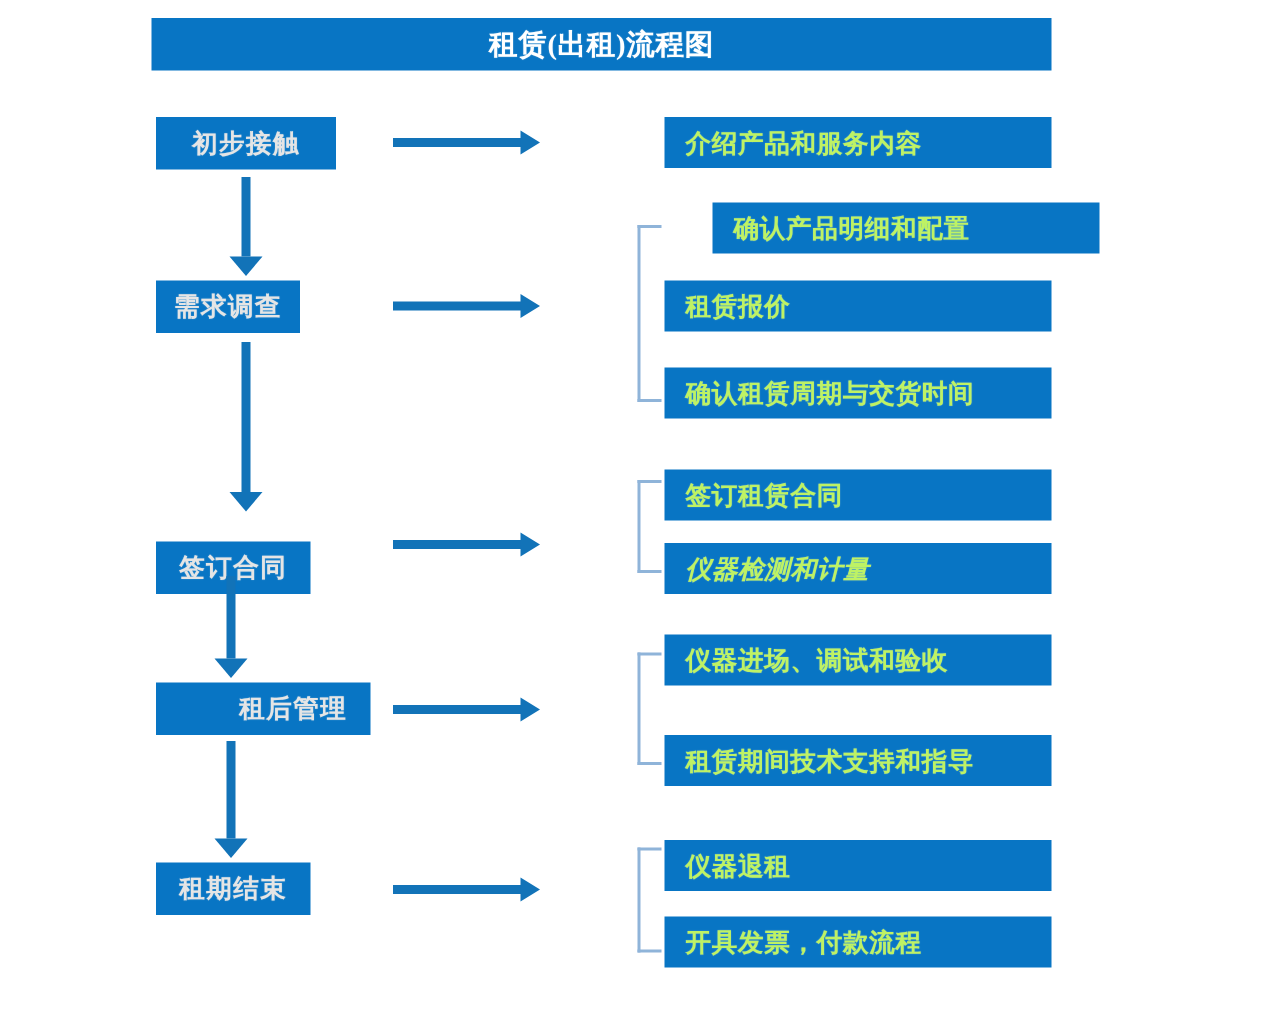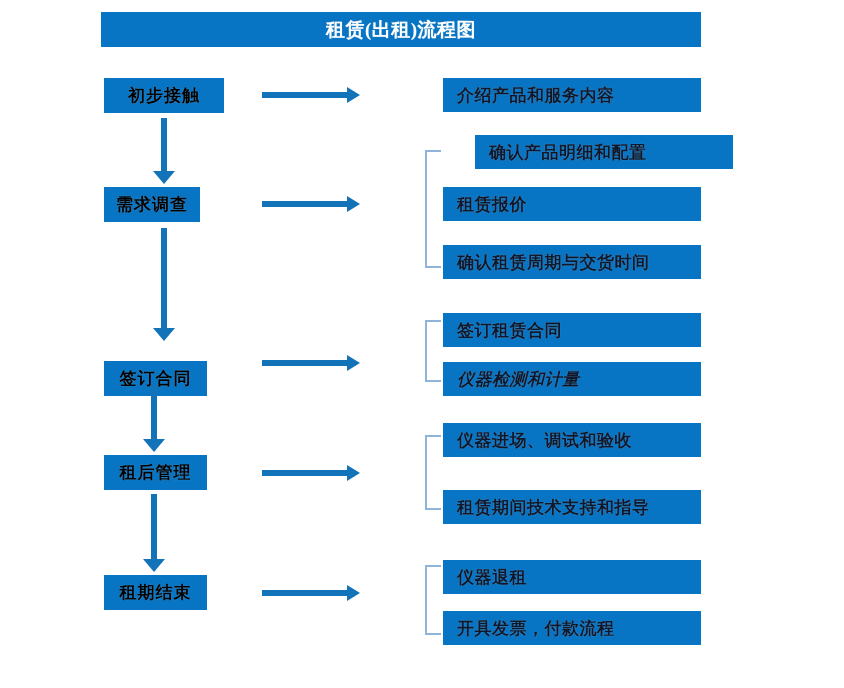--- a/index.html
+++ b/index.html
@@ -38,38 +38,38 @@
     justify-content: center;
     letter-spacing: 0.5px;
     text-shadow: 0 0 1px rgba(255,255,255,0.35);
   }
 
   
   .stage-box {
     position: absolute;
     height: 35px;
     background: #0875c4;
-    color: #000000;
+    color: #e5e5e5;
     font-size: 17px;
     font-weight: bold;
     display: flex;
     align-items: center;
     justify-content: center;
     letter-spacing: 1px;
     text-shadow: 0 0 1px rgba(255,255,255,0.35);
   }
 
   
   .detail-box {
     position: absolute;
     left: 443px;
     width: 258px;
     height: 34px;
     background: #0875c4;
-    color: #0f172a;
+    color: #bef264;
     font-size: 17px;
     font-weight: bold;
     display: flex;
     align-items: center;
     padding-left: 14px;
     box-sizing: border-box;
     letter-spacing: 0.5px;
     text-shadow: 0 0 1px rgba(255,255,255,0.35);
   }
 
@@ -134,21 +134,21 @@
 <div class="canvas">
 
   <div class="title-bar">租赁(出租)流程图</div>
 
   <div class="stage-box" style="left:104px; top:78px; width:120px;">初步接触</div>
 
   <div class="stage-box" style="left:104px; top:187px; width:96px;">需求调查</div>
 
   <div class="stage-box" style="left:104px; top:345px; width:103px;margin-top:16px;">签订合同</div>
 
-  <div class="stage-box" style="left:104px; top:455px; width:103px;">租后管理</div>
+  <div class="stage-box" style="left:104px; top:455px; width:103px;padding-left:40px;">租后管理</div>
 
   <div class="stage-box" style="left:104px; top:575px; width:103px;">租期结束</div>
 
   <div class="v-arrow" style="left:153px; top:118px; height:66px;">
     <div class="shaft" style="height:53px;"></div>
     <div class="head" style="top:53px;"></div>
   </div>
 
   <div class="v-arrow" style="left:153px; top:228px; height:113px;">
     <div class="shaft" style="height:100px;"></div>

